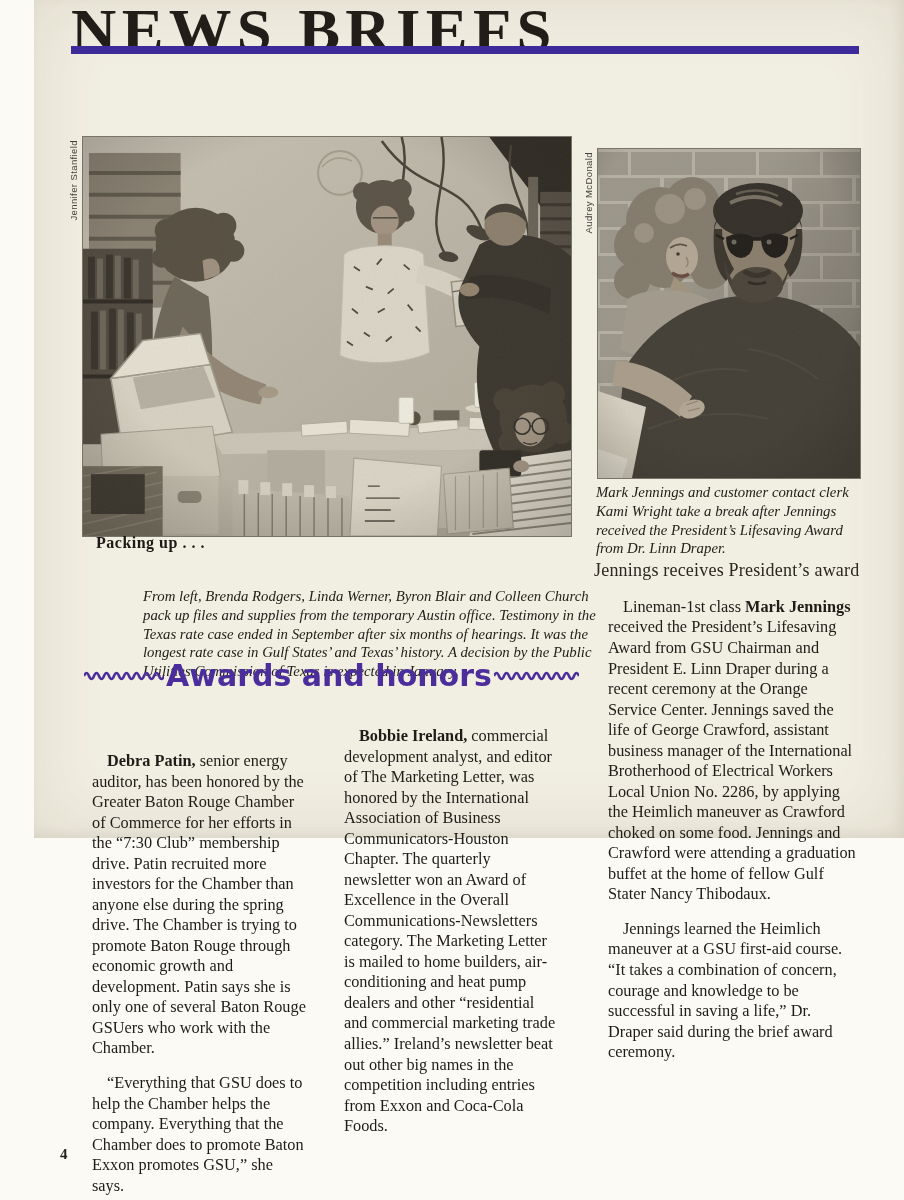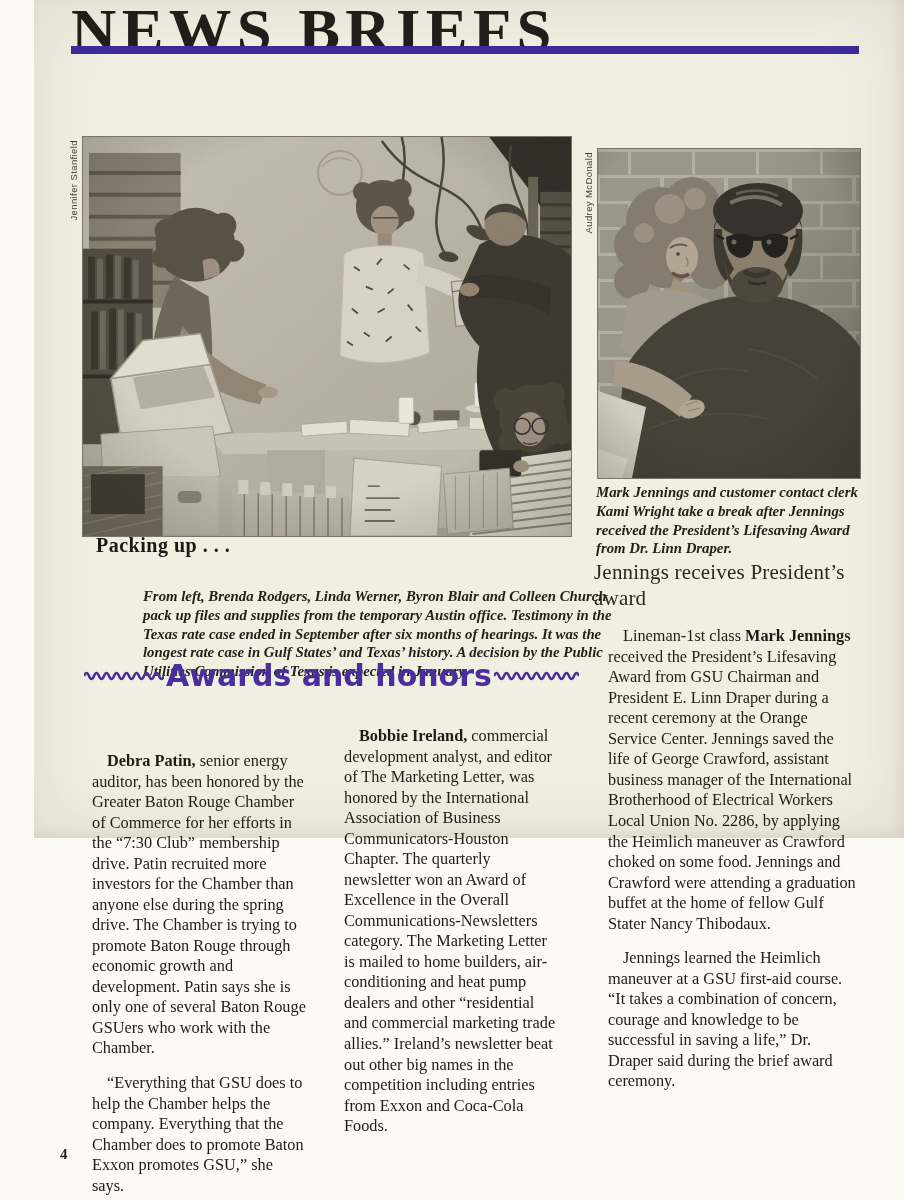--- a/index.html
+++ b/index.html
@@ -33,44 +33,44 @@
   .photo-left{left:48px;top:136px;width:488px;height:399px;}
   .photo-right{left:563px;top:148px;width:262px;height:329px;}
   .credit{
     font-family:"Liberation Sans",sans-serif;font-size:9.5px;color:#45413a;
     writing-mode:vertical-rl;transform:rotate(180deg);letter-spacing:.4px;white-space:nowrap;
   }
   .credit-left{left:34px;top:140px;}
   .credit-right{left:549px;top:152px;}
   
   .packing-title{
-    left:62px;top:534px;margin:0;font-size:20px;font-weight:700;letter-spacing:.5px;color:#1d1a15;
+    left:62px;top:534px;margin:0;font-size:16px;font-weight:700;letter-spacing:.5px;color:#1d1a15;
   }
   .caption{
-    font-style:italic;font-weight:700;font-size:14.8px;line-height:1.27;color:#24211b;margin:0;
+    font-style:italic;font-weight:400;font-size:14.8px;line-height:1.27;color:#24211b;margin:0;
   }
   .caption-left{left:62px;top:587px;width:476px;margin-left:47px;}
   .caption-right{left:562px;top:483px;width:276px;}
   
   .awards-head{
     left:50px;top:658px;width:514px;display:flex;align-items:center;
   }
   .awards-title{
     font-family:"DejaVu Sans",sans-serif;font-weight:700;font-size:30px;
     color:var(--headline_purple,#4c2d9c);white-space:nowrap;margin:0 2px;letter-spacing:0;
   }
   .wave{flex:0 0 auto;}
   
   .col{font-size:16.3px;line-height:1.26;color:#1f1c17;}
   .col p{margin:14px;text-indent:15px;}
   .col1{left:44px;top:737px;width:243px;}
   .col2{left:296px;top:712px;width:241px;}
   .col3{left:560px;top:560px;width:278px;}
   .col3 h3{
-    margin:0 0 15px 0;font-weight:400;font-size:21px;line-height:1.22;color:#2b2721;letter-spacing:.2px;
+    margin:0 0 15px 0;font-weight:400;font-size:18px;line-height:1.22;color:#2b2721;letter-spacing:.2px;
   }
   .b{font-weight:700;}
   .i{}
   .pageno{left:26px;top:1146px;font-size:15px;font-weight:700;color:#23201a;}
 </style>
 </head>
 <body>
 
 <div class="page">
 

